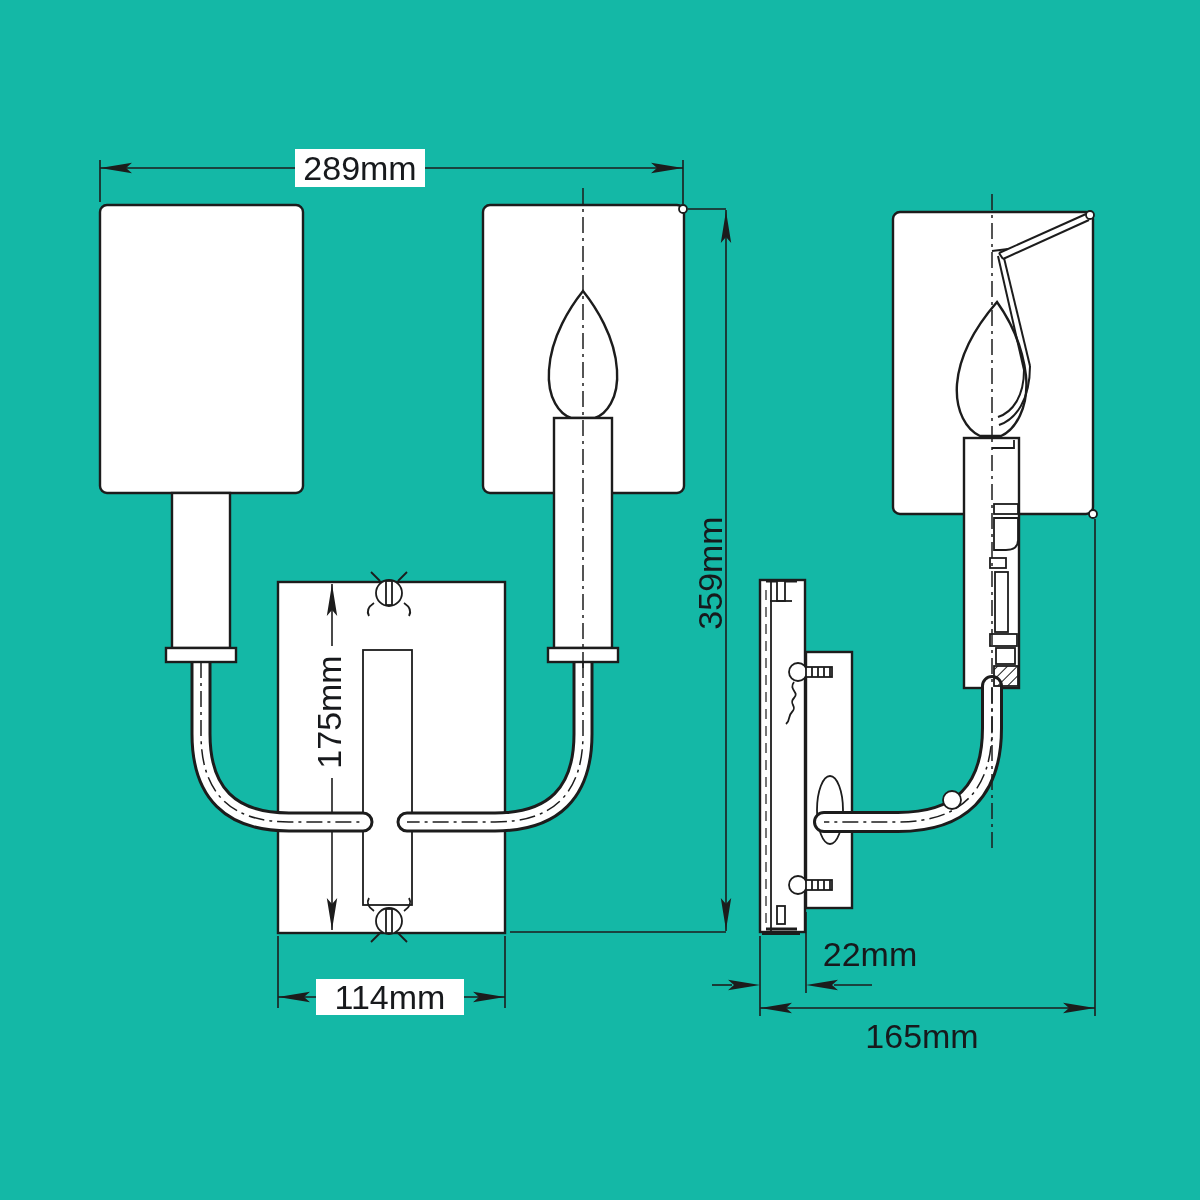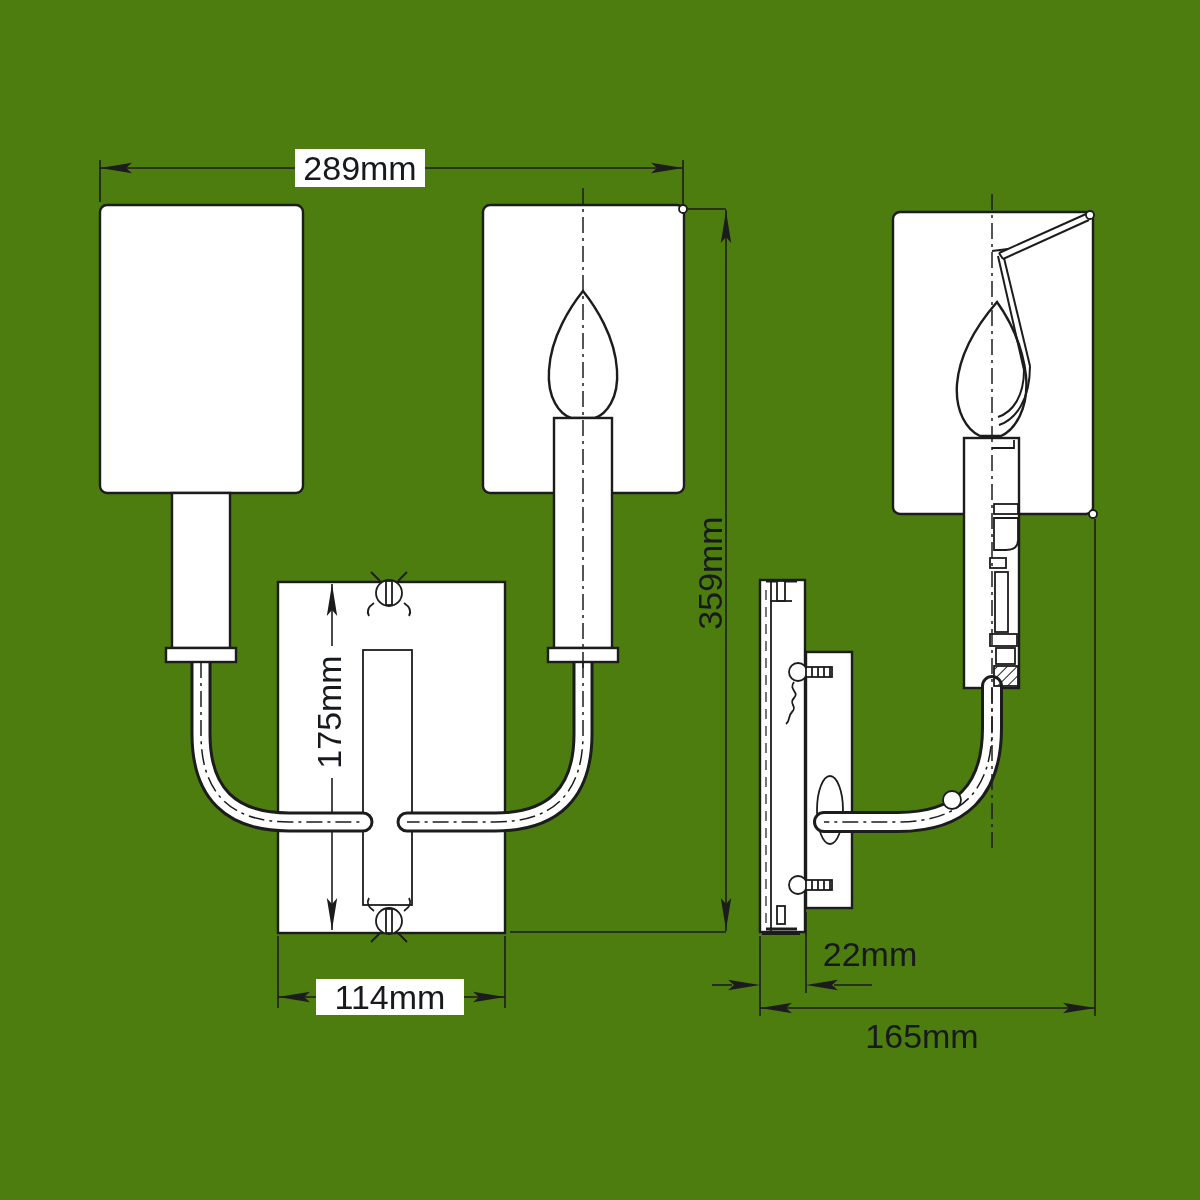--- a/index.html
+++ b/index.html
@@ -1,16 +1,16 @@
 <!DOCTYPE html>
 <html><head>
 <meta charset="utf-8">
 <style>
   html,body{margin:0;padding:0;background:#ffffff;}
-  .stage{width:1200px;height:1200px;position:relative;background:#4d7c0f;}
+  .stage{width:1200px;height:1200px;position:relative;background:#14b8a6;}
   svg{display:block;}
   text{font-family:"Liberation Sans","DejaVu Sans",sans-serif;font-size:34px;fill:#17191c;}
   .ln{stroke:#1c1c1c;fill:none;}
   .w24{stroke-width:2.4;}
   .w18{stroke-width:1.8;}
   .dim{stroke:#1c1c1c;stroke-width:1.6;fill:none;}
   .arr{fill:#1c1c1c;stroke:none;}
   .cl{stroke:#1c1c1c;stroke-width:1.5;fill:none;stroke-dasharray:16 5 3 5;}
   .whitefill{fill:#ffffff;}
 </style>

